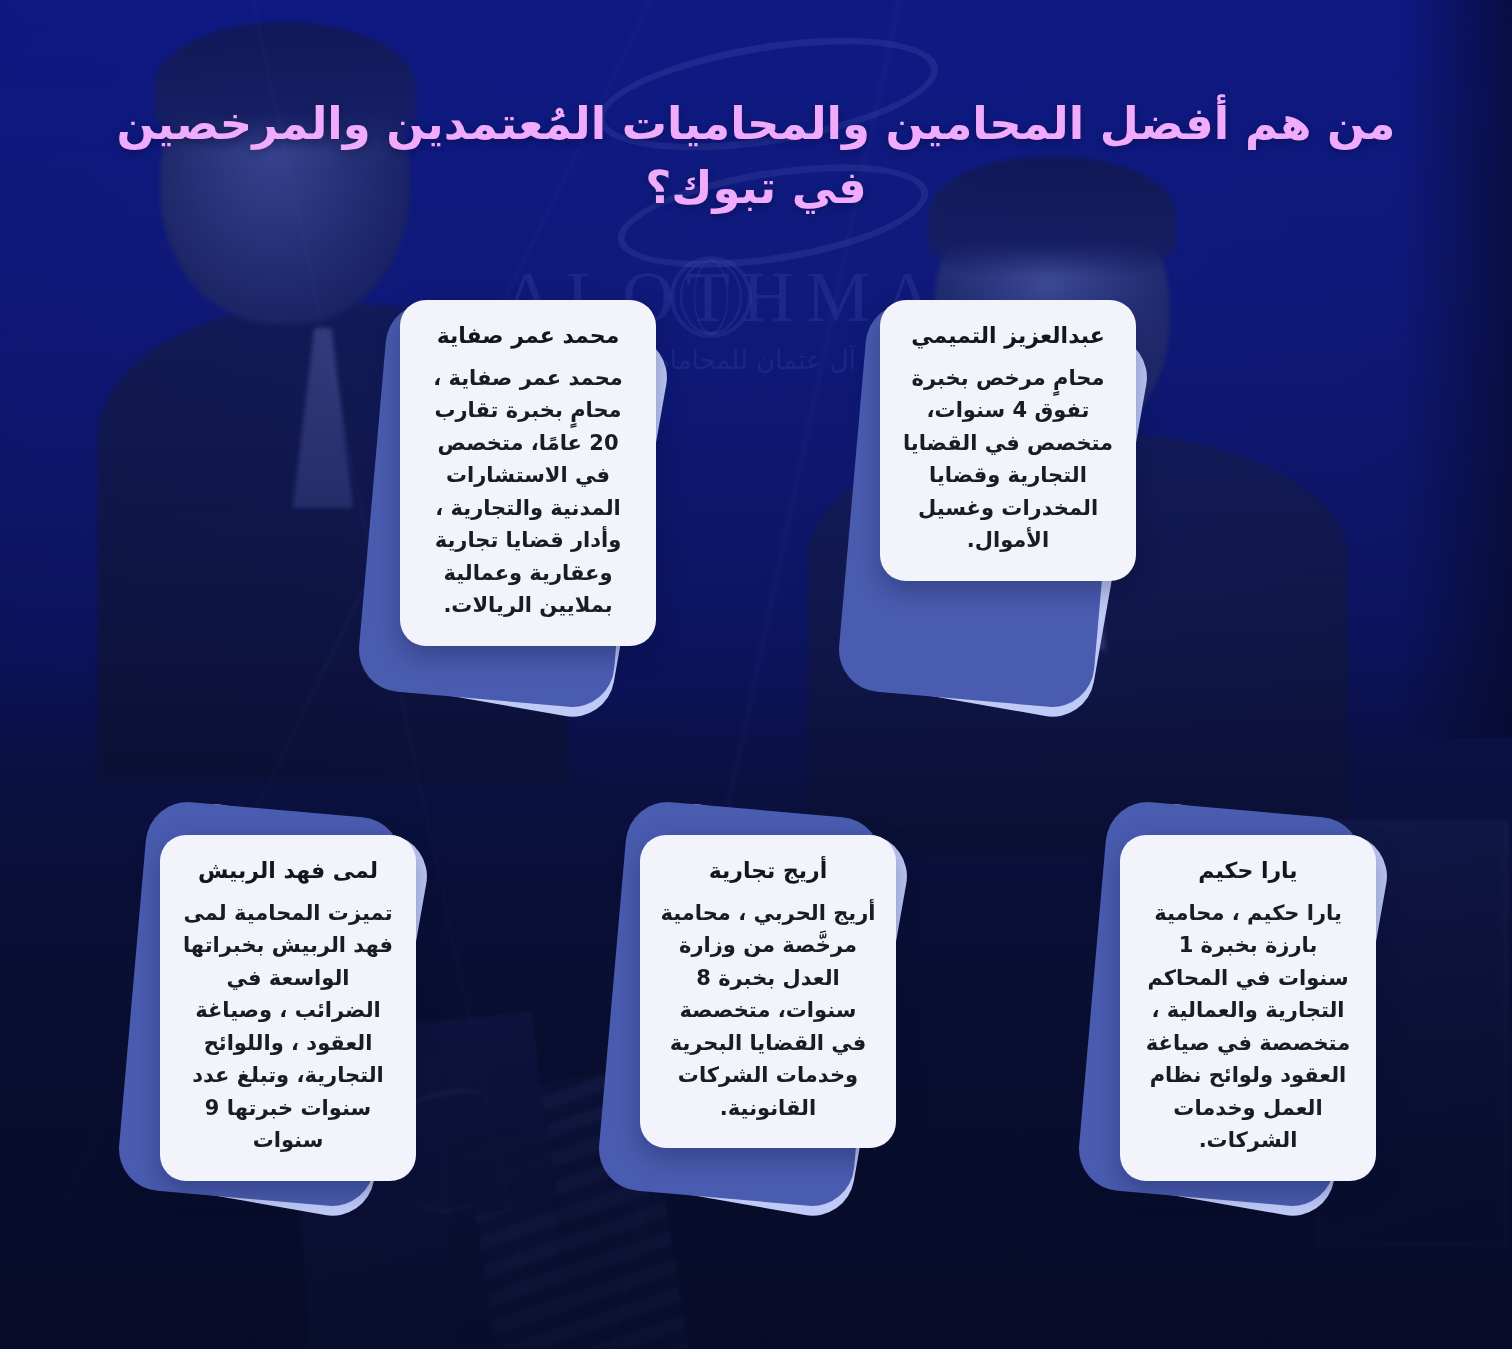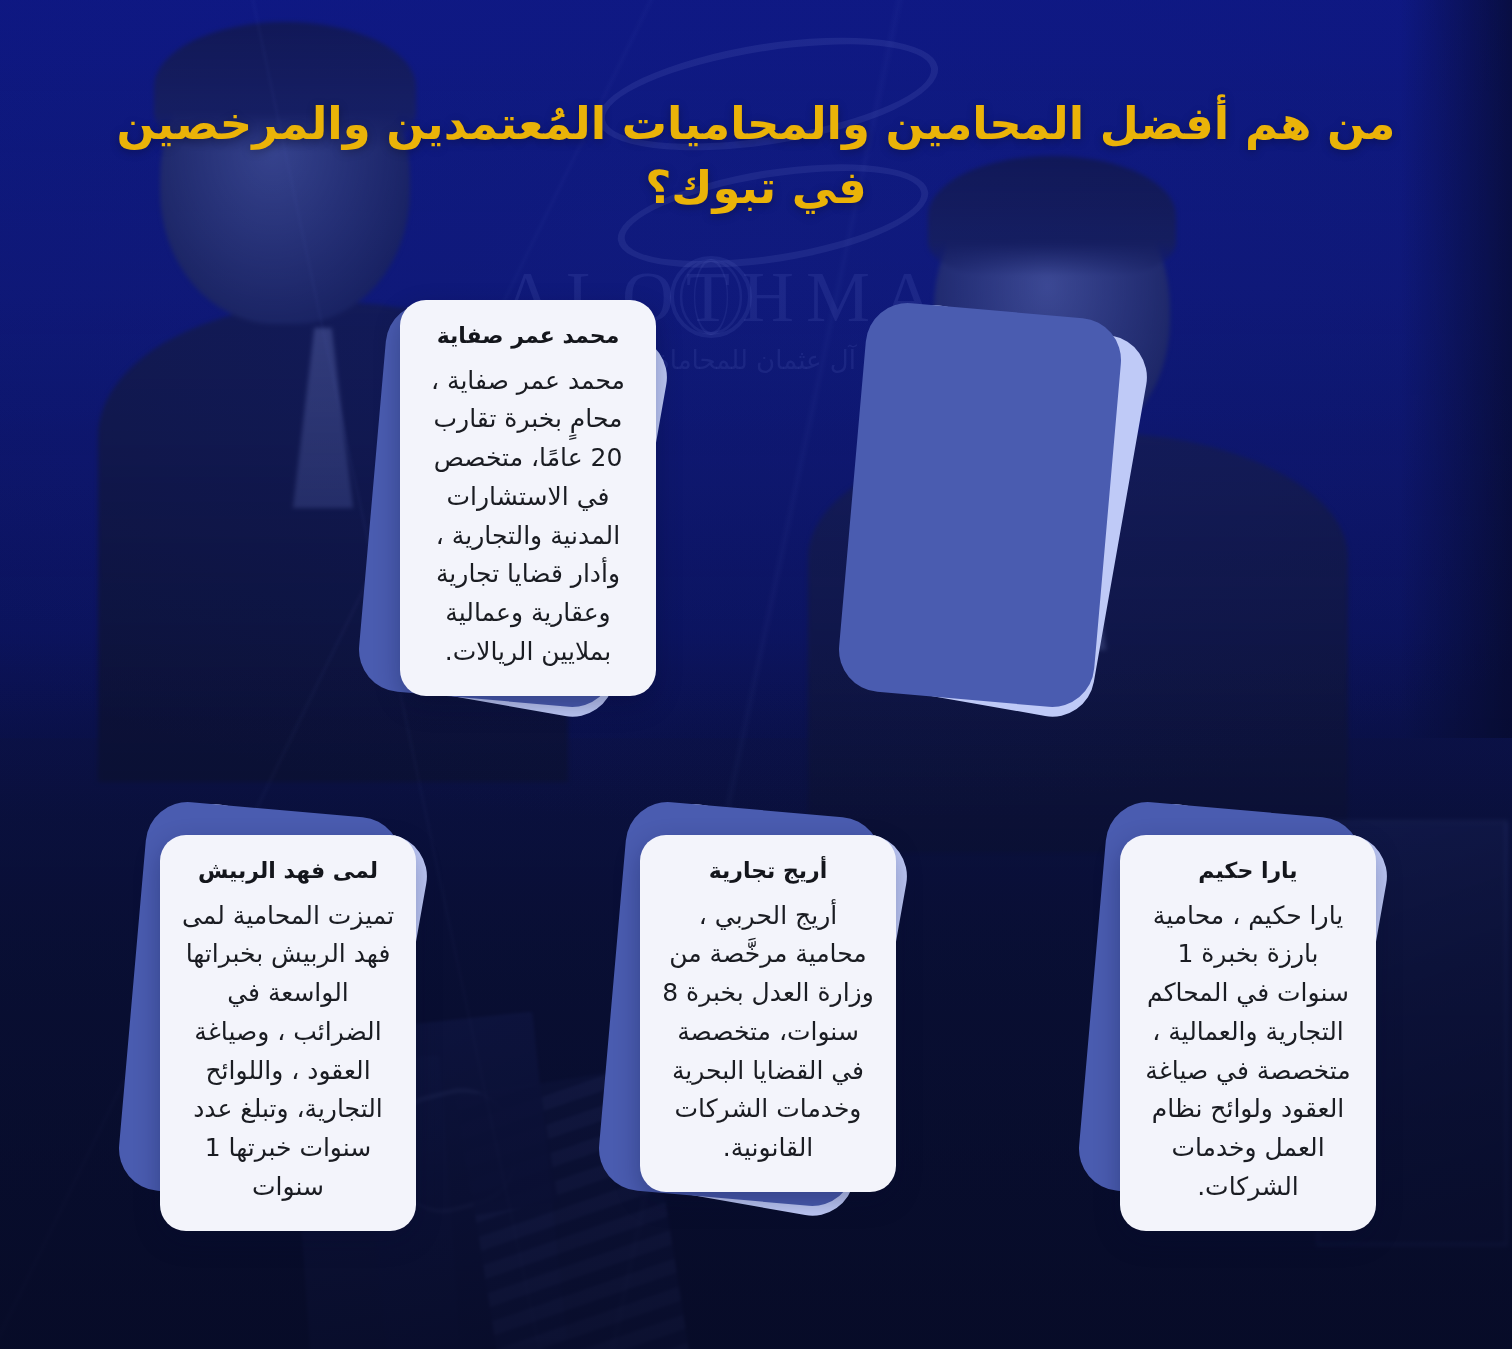--- a/index.html
+++ b/index.html
@@ -198,21 +198,21 @@
       linear-gradient(102deg, rgba(255,255,255,0) 49.7%, rgba(160,180,255,.05) 50%, rgba(255,255,255,0) 50.3%),
       linear-gradient(78deg,  rgba(255,255,255,0) 29.8%, rgba(160,180,255,.04) 30%, rgba(255,255,255,0) 30.2%),
       linear-gradient(-64deg, rgba(255,255,255,0) 69.8%, rgba(160,180,255,.045) 70%, rgba(255,255,255,0) 70.2%);
   }
 
   
   .headline {
     position: absolute;
     left: 72px; right: 72px; top: 62px;
     text-align: center;
-    color: #eab308;
+    color: #f0abfc;
     font-size: 45px;
     font-weight: 700;
     line-height: 1.42;
     letter-spacing: 0px;
     text-shadow: 0 2px 10px rgba(0,0,0,.28);
   }
 
   
   .grid {
     position: absolute;
@@ -256,22 +256,22 @@
     text-align: center;
     color: #14161c;
     font-size: 22px;
     font-weight: 700;
     line-height: 1.25;
   }
   .card-text {
     margin: 0;
     text-align: center;
     color: #1a1c22;
-    font-size: 25px;
-    font-weight: 400;
+    font-size: 21px;
+    font-weight: 700;
     line-height: 1.55;
   }
 
   
   .row-2 .shape-lavender { top: -18px; }
   .row-2 .shape-blue     { top: -26px; }
 </style>
 </head>
 <body>
 
@@ -320,20 +320,24 @@
   <h1 class="headline">من هم أفضل المحامين والمحاميات المُعتمدين والمرخصين في تبوك؟</h1>
 
   <div class="grid">
 
     <div class="row row-1">
 
 
       <div class="card-wrap">
         <div class="shape shape-lavender"></div>
         <div class="shape shape-blue"></div>
+        <div class="card">
+          <h2 class="card-title">عبدالعزيز التميمي</h2>
+          <p class="card-text">محامٍ مرخص بخبرة تفوق 4 سنوات، متخصص في القضايا التجارية وقضايا المخدرات وغسيل الأموال.</p>
+        </div>
       </div>
 
       <div class="card-wrap">
         <div class="shape shape-lavender"></div>
         <div class="shape shape-blue"></div>
         <div class="card">
           <h2 class="card-title">محمد عمر صفاية</h2>
           <p class="card-text">محمد عمر صفاية ، محامٍ بخبرة تقارب 20 عامًا، متخصص في الاستشارات المدنية والتجارية ، وأدار قضايا تجارية وعقارية وعمالية بملايين الريالات.</p>
         </div>
       </div>
@@ -356,19 +360,19 @@
           <h2 class="card-title">أريج تجارية</h2>
           <p class="card-text">أريج الحربي ، محامية مرخَّصة من وزارة العدل بخبرة 8 سنوات، متخصصة في القضايا البحرية وخدمات الشركات القانونية.</p>
         </div>
       </div>
 
       <div class="card-wrap">
         <div class="shape shape-lavender"></div>
         <div class="shape shape-blue"></div>
         <div class="card">
           <h2 class="card-title">لمى فهد الربيش</h2>
-          <p class="card-text">تميزت المحامية لمى فهد الربيش بخبراتها الواسعة في الضرائب ، وصياغة العقود ، واللوائح التجارية، وتبلغ عدد سنوات خبرتها 1 سنوات</p>
+          <p class="card-text">تميزت المحامية لمى فهد الربيش بخبراتها الواسعة في الضرائب ، وصياغة العقود ، واللوائح التجارية، وتبلغ عدد سنوات خبرتها 9 سنوات</p>
         </div>
       </div>
     </div>
 
   </div>
 </div>
 
 </body></html>

